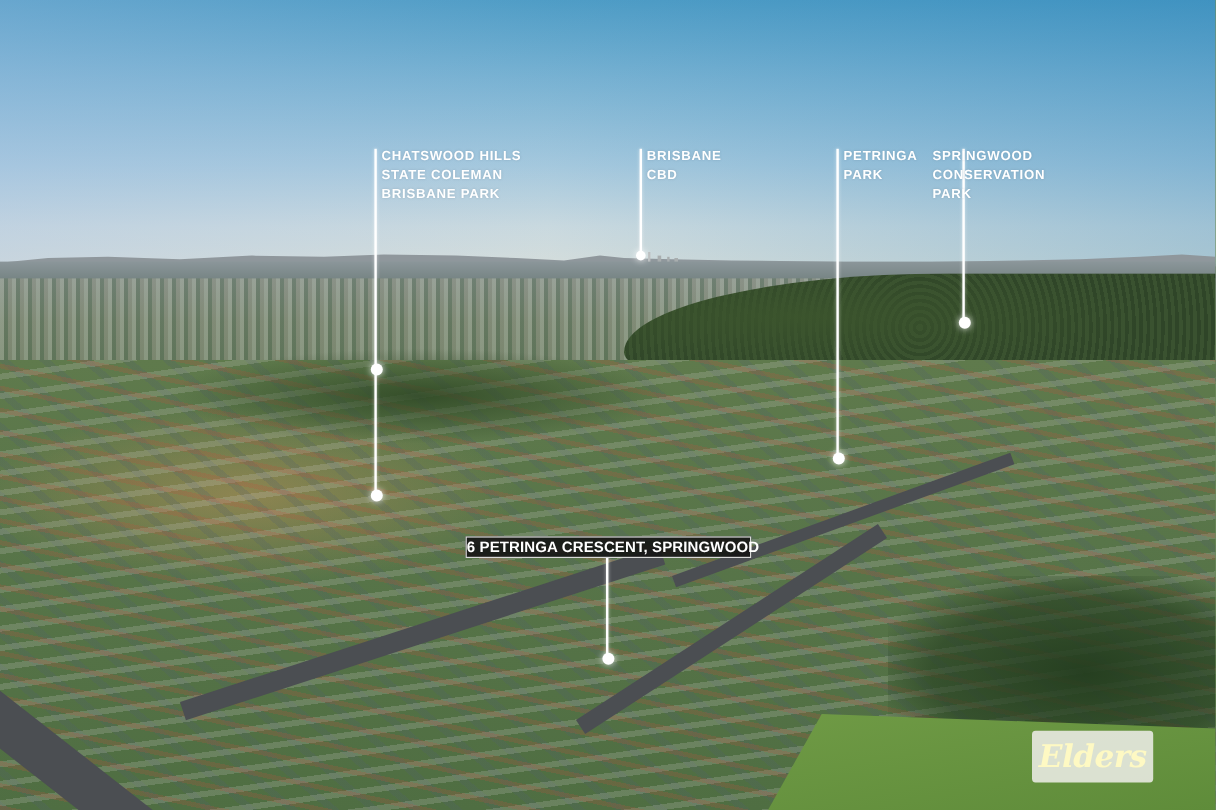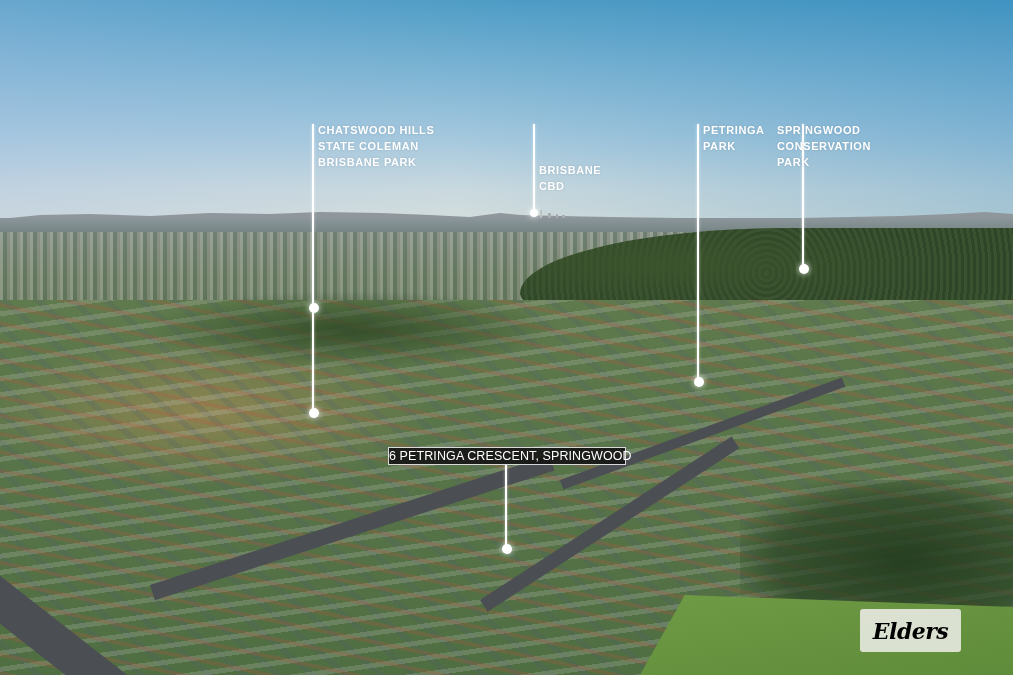--- a/index.html
+++ b/index.html
@@ -58,28 +58,28 @@
     .leader { position: absolute; width: 2px; background: #ffffff; box-shadow: 0 0 3px rgba(255,255,255,0.6); }
     .dot { position: absolute; width: 10px; height: 10px; border-radius: 50%; background: #ffffff;
       box-shadow: 0 0 6px rgba(255,255,255,0.9); transform: translate(-4px, -5px); }
     .poi-label { position: absolute; color: #ffffff; font-weight: bold; font-size: 11px; line-height: 16px;
       letter-spacing: 0.6px; text-shadow: 0 0 2px rgba(60,80,100,0.25); padding-left: 5px; }
     .poi-label span { display: block; white-space: nowrap; }
 
     
     .address-tag { position: absolute; left: 388px; top: 447px; width: 236px; height: 16px;
       background: rgba(20,20,20,0.9); border: 1px solid #d9d9d9; color: #ffffff;
-      font-weight: normal; font-size: 12.5px; line-height: 16px; text-align: center; letter-spacing: 0.1px; white-space: nowrap; }
+      font-weight: bold; font-size: 12.5px; line-height: 16px; text-align: center; letter-spacing: 0.1px; white-space: nowrap; }
 
     
     .logo { position: absolute; left: 860px; top: 609px; width: 101px; height: 43px;
       background: rgba(236,236,230,0.88); border-radius: 3px;
       display: flex; align-items: center; justify-content: center;
       font-family: "DejaVu Serif", serif; font-style: italic; font-weight: bold;
-      font-size: 22px; color: #000000; letter-spacing: -0.5px; }
+      font-size: 26px; color: #fef9c3; letter-spacing: -0.5px; }
   </style>
 </head>
 <body>
 
 <div class="scene">
   <div class="sky"></div>
   <div class="sky-tint"></div>
 
   <svg class="range-far" viewBox="0 0 1013 30" preserveAspectRatio="none">
     <path d="M0,14 L40,10 L90,9 L150,11 L210,8 L270,9 L320,7 L380,8 L430,10 L470,12 L500,8 L520,10 L560,11 L610,12 L680,13 L740,14 L800,13 L850,12 L900,11 L950,9 L985,7 L1013,9 L1013,30 L0,30 Z" fill="#8f979c"></path>
@@ -108,21 +108,21 @@
     <div class="poi-label" style="left:313px; top:122px;">
       <span>CHATSWOOD HILLS</span>
       <span>STATE COLEMAN</span>
       <span>BRISBANE PARK</span>
     </div>
   </div>
 
   <div>
     <div class="leader" style="left:533px; top:124px; height:90px;"></div>
     <div class="dot" style="left:534px; top:214px; width:8px; height:8px;"></div>
-    <div class="poi-label" style="left:534px; top:122px;margin-top:40px;">
+    <div class="poi-label" style="left:534px; top:122px;">
       <span>BRISBANE</span>
       <span>CBD</span>
     </div>
   </div>
 
   <div>
     <div class="leader" style="left:697px; top:124px; height:258px;"></div>
     <div class="dot" style="left:698px; top:382px;"></div>
     <div class="poi-label" style="left:698px; top:122px;">
       <span>PETRINGA</span>

